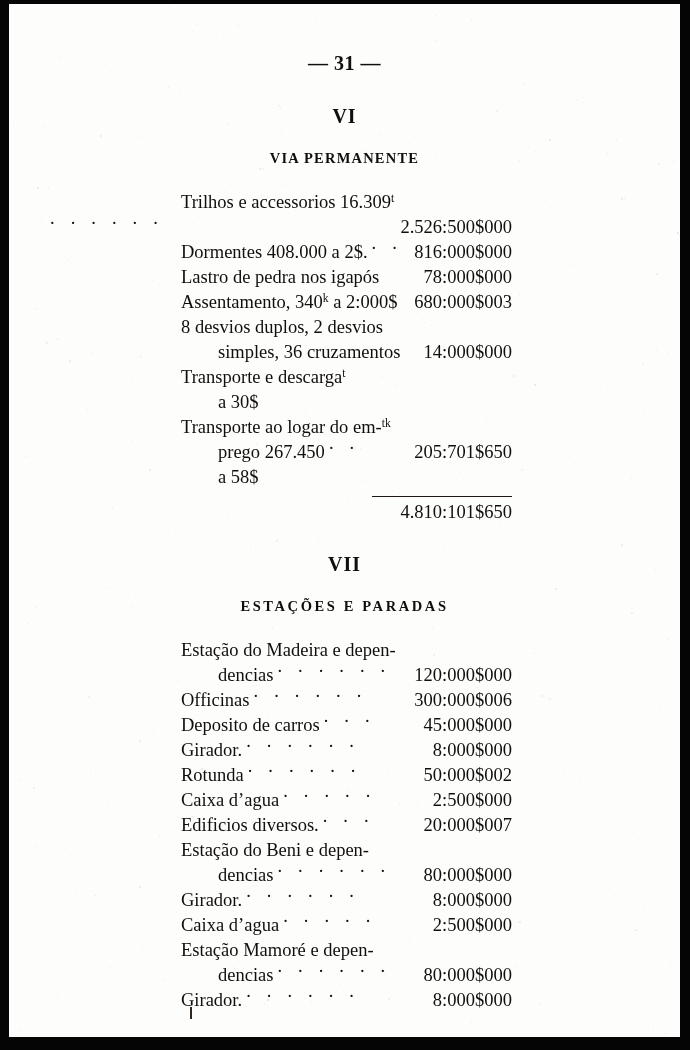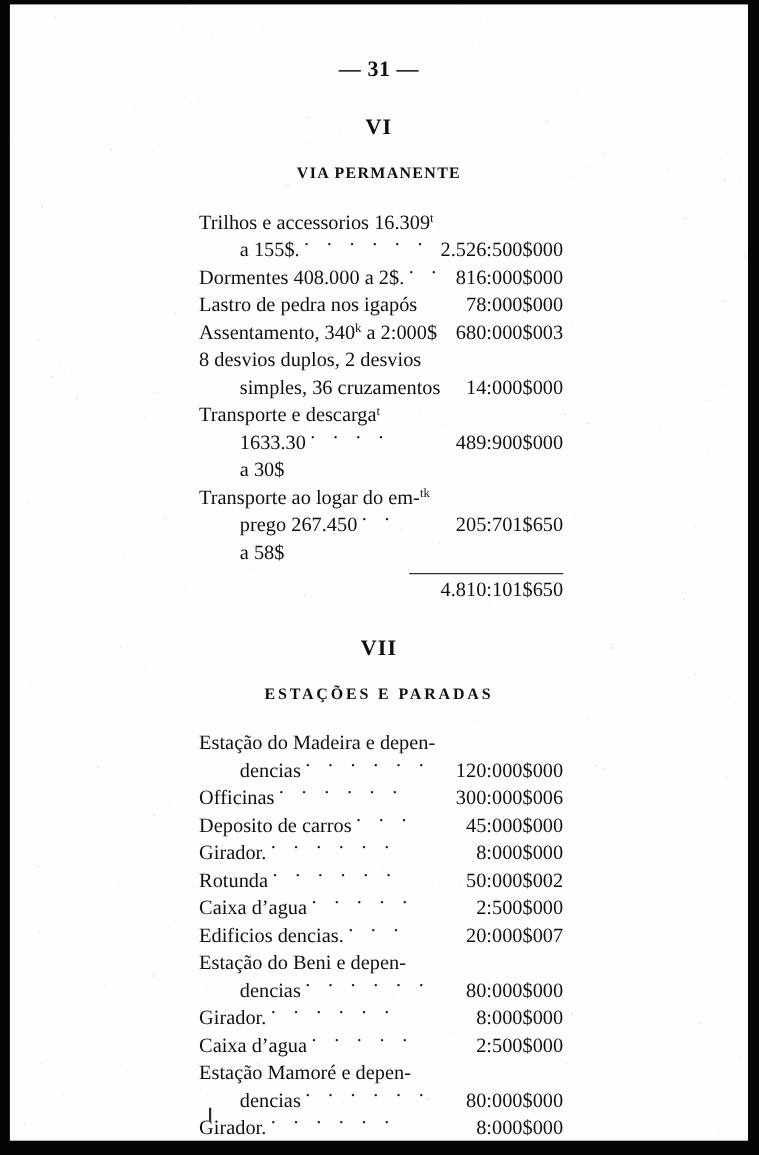--- a/index.html
+++ b/index.html
@@ -599,21 +599,20 @@
       <div class="roman">VI</div>
       <div class="sec-title">VIA PERMANENTE</div>
 
       <div class="table" id="table-vi">
           <div class="row">
             <div class="label">Trilhos e accessorios 16.309<sup class="sm">t</sup></div>
             <div class="leaders"></div>
             <div class="vwrap"></div>
           </div>
           <div class="row">
-            <div class="label indent">a 155$.</div>
             <div class="leaders">
               <span class="dots">......</span>
             </div>
             <div class="vwrap">2.526:500$000</div>
           </div>
           <div class="row">
             <div class="label">Dormentes 408.000 a 2$.</div>
             <div class="leaders">
               <span class="dots">..</span>
             </div>
@@ -636,27 +635,20 @@
           </div>
           <div class="row">
             <div class="label indent">simples,  36 cruzamentos</div>
             <div class="leaders"></div>
             <div class="vwrap">14:000$000</div>
           </div>
           <div class="row">
             <div class="label">Transporte e descarga<sup class="sm">t</sup></div>
             <div class="leaders"></div>
             <div class="vwrap"></div>
-          </div>
-          <div class="row">
-            <div class="label indent">1633.30</div>
-            <div class="leaders">
-              <span class="dots">....</span>
-            </div>
-            <div class="vwrap">489:900$000</div>
           </div>
           <div class="row">
             <div class="label indent"> a 30$</div>
             <div class="leaders"></div>
             <div class="vwrap"></div>
           </div>
           <div class="row">
             <div class="label">Transporte ao  logar do em-<sup class="sm">tk</sup></div>
             <div class="leaders"></div>
             <div class="vwrap"></div>
@@ -726,21 +718,21 @@
             <div class="vwrap">50:000$002</div>
           </div>
           <div class="row">
             <div class="label">Caixa d’agua</div>
             <div class="leaders">
               <span class="dots">.....</span>
             </div>
             <div class="vwrap">2:500$000</div>
           </div>
           <div class="row">
-            <div class="label">Edificios dencias.</div>
+            <div class="label">Edificios diversos.</div>
             <div class="leaders">
               <span class="dots">...</span>
             </div>
             <div class="vwrap">20:000$007</div>
           </div>
           <div class="row">
             <div class="label">Estação do Beni e depen-</div>
             <div class="leaders"></div>
             <div class="vwrap"></div>
           </div>

